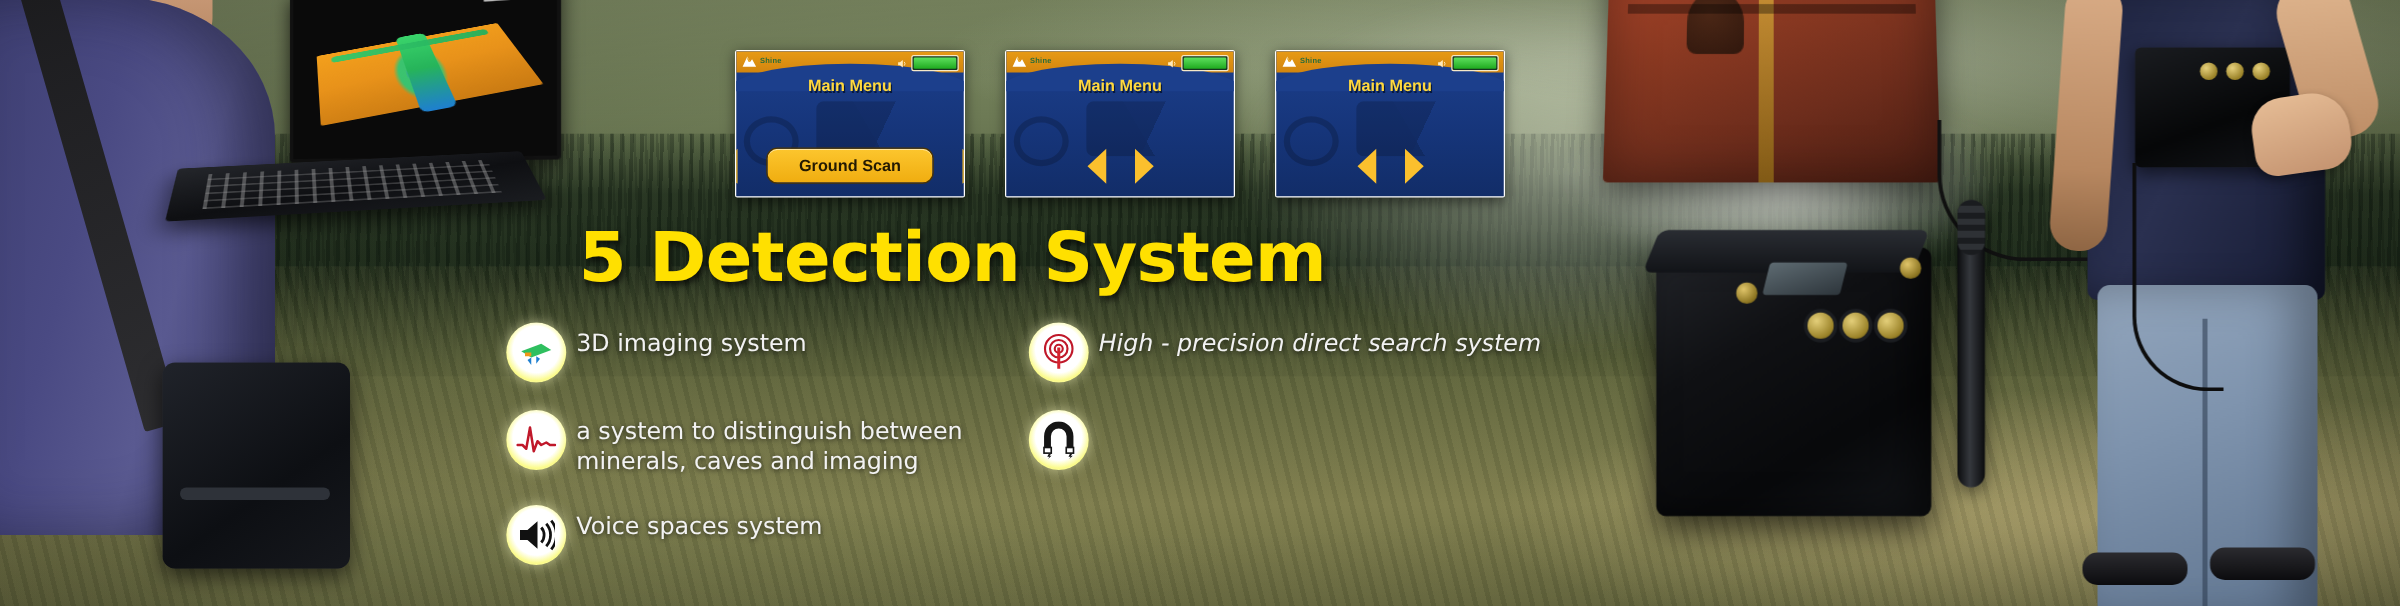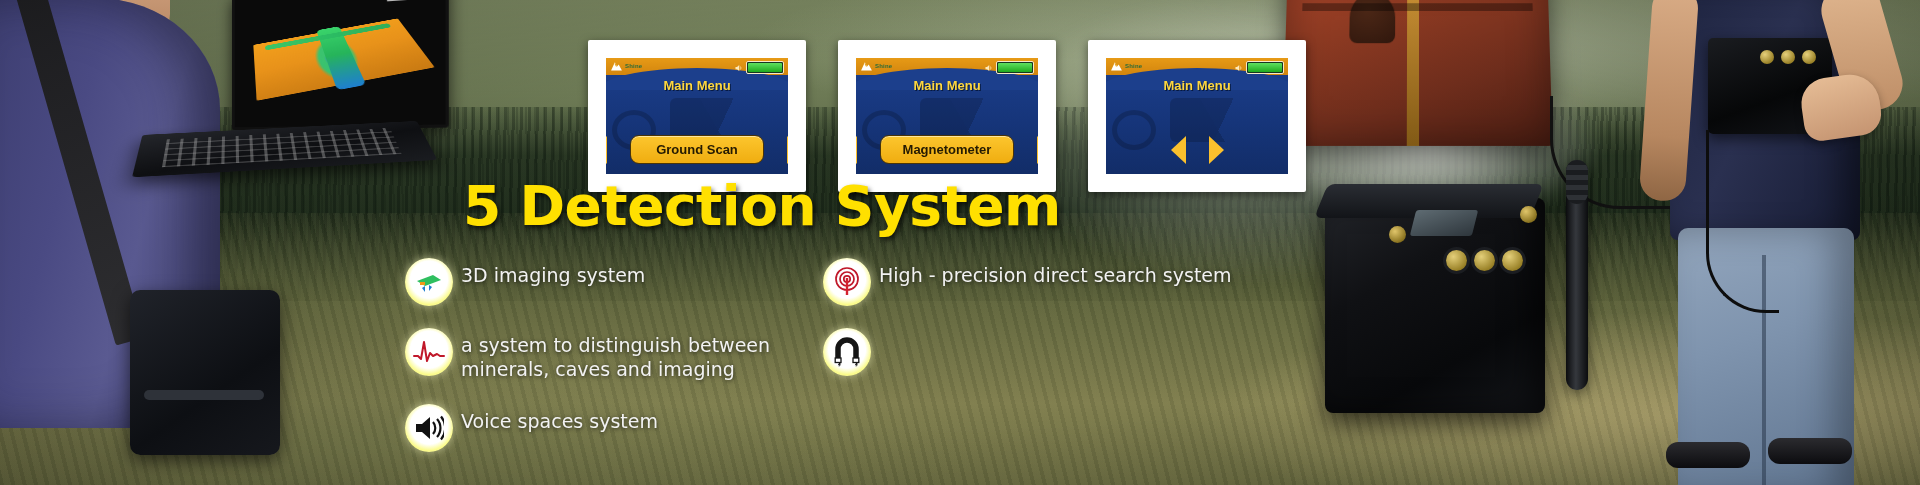--- a/index.html
+++ b/index.html
@@ -115,21 +115,21 @@
     position:absolute;left:26px;top:10px;width:232px;height:44px;
     background:
       repeating-linear-gradient(90deg, rgba(190,190,190,.45) 0 3px, rgba(0,0,0,0) 3px 14px),
       repeating-linear-gradient(0deg, rgba(190,190,190,.30) 0 2px, rgba(0,0,0,0) 2px 9px);
     opacity:.8;
   }
 
   
   .screens{position:absolute;left:588px;top:40px;display:flex;gap:32px;}
   .screen{
-    width:182px;height:116px;background:#fff;padding:18px;border-radius:2px;
+    width:182px;height:116px;background:#fff;padding:1px;border-radius:2px;
     box-shadow:0 3px 10px rgba(0,0,0,.5);
   }
   .screen-inner{
     position:relative;width:100%;height:100%;overflow:hidden;
     background:linear-gradient(180deg,#1c3f8c 0%,#16357a 55%,#122d68 100%);
   }
   .scr-topbar{
     position:absolute;left:0;top:0;width:100%;height:17px;
     background:linear-gradient(180deg,#e79a16,#d2850e);
   }
@@ -182,21 +182,21 @@
     position:absolute;left:463px;top:174px;
     font-size:55px;font-weight:bold;color:#FFE000;letter-spacing:-.5px;
     text-shadow:2px 3px 5px rgba(0,0,0,.65);
     font-family:"DejaVu Sans",sans-serif;
   }
 
   
   .features{position:absolute;left:405px;top:258px;width:880px;}
   .f-col{position:absolute;}
   .f-col.left{left:0;top:0;width:420px;}
-  .f-col.right{left:418px;top:0;width:440px;}
+  .f-col.right{left:418px;top:0;width:440px;font-style:italic;}
   .f-item{display:flex;align-items:flex-start;gap:8px;margin-bottom:22px;}
   .f-icon{
     flex:0 0 auto;width:48px;height:48px;border-radius:50%;
     background:radial-gradient(circle at 50% 45%, #ffffff 0 52%, #fbfb8a 70%, #ededed 100%);
     box-shadow:0 0 10px rgba(255,255,200,.55);
     display:flex;align-items:center;justify-content:center;
   }
   .f-text{
     color:#f2f2f2;font-size:19px;line-height:1.28;padding-top:5px;
     text-shadow:0 1px 4px rgba(0,0,0,.7);
@@ -443,21 +443,20 @@
           </svg>
           <div class="scr-batt-body">
             <div class="scr-batt-fill"></div>
           </div>
         </div>
         <div class="scr-ghost"></div>
         <div class="scr-ghost2"></div>
         <div class="scr-title">Main Menu</div>
         <div class="scr-row">
           <div class="scr-arrow left"></div>
-          <div class="scr-btn">Magnetometer</div>
           <div class="scr-arrow right"></div>
         </div>
       </div>
     </div>
 
     <div class="screen">
       <div class="screen-inner">
         <div class="scr-topbar"></div>
         <div class="scr-logo">
           <svg class="scr-logo-mark" viewBox="0 0 24 24">

